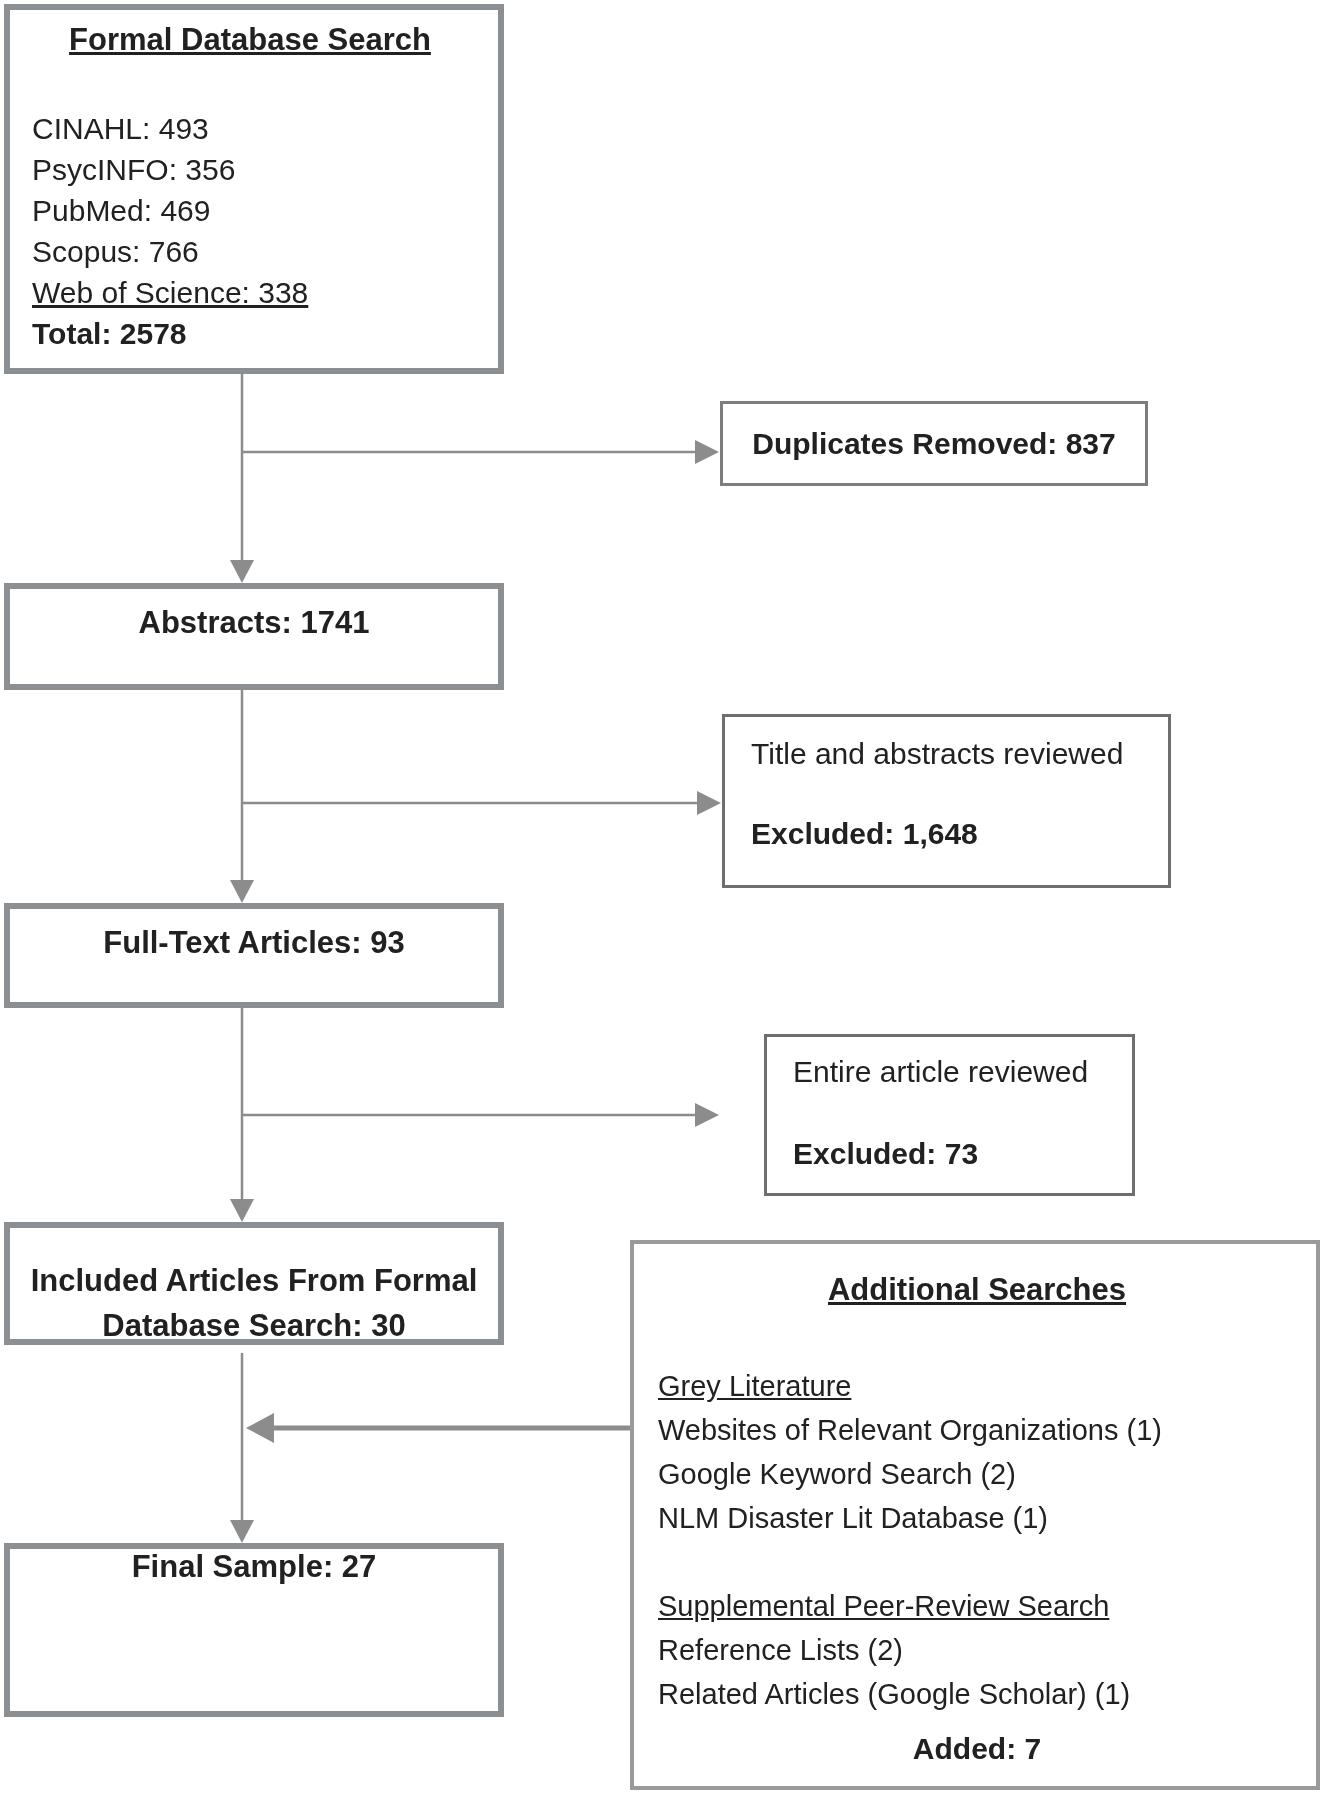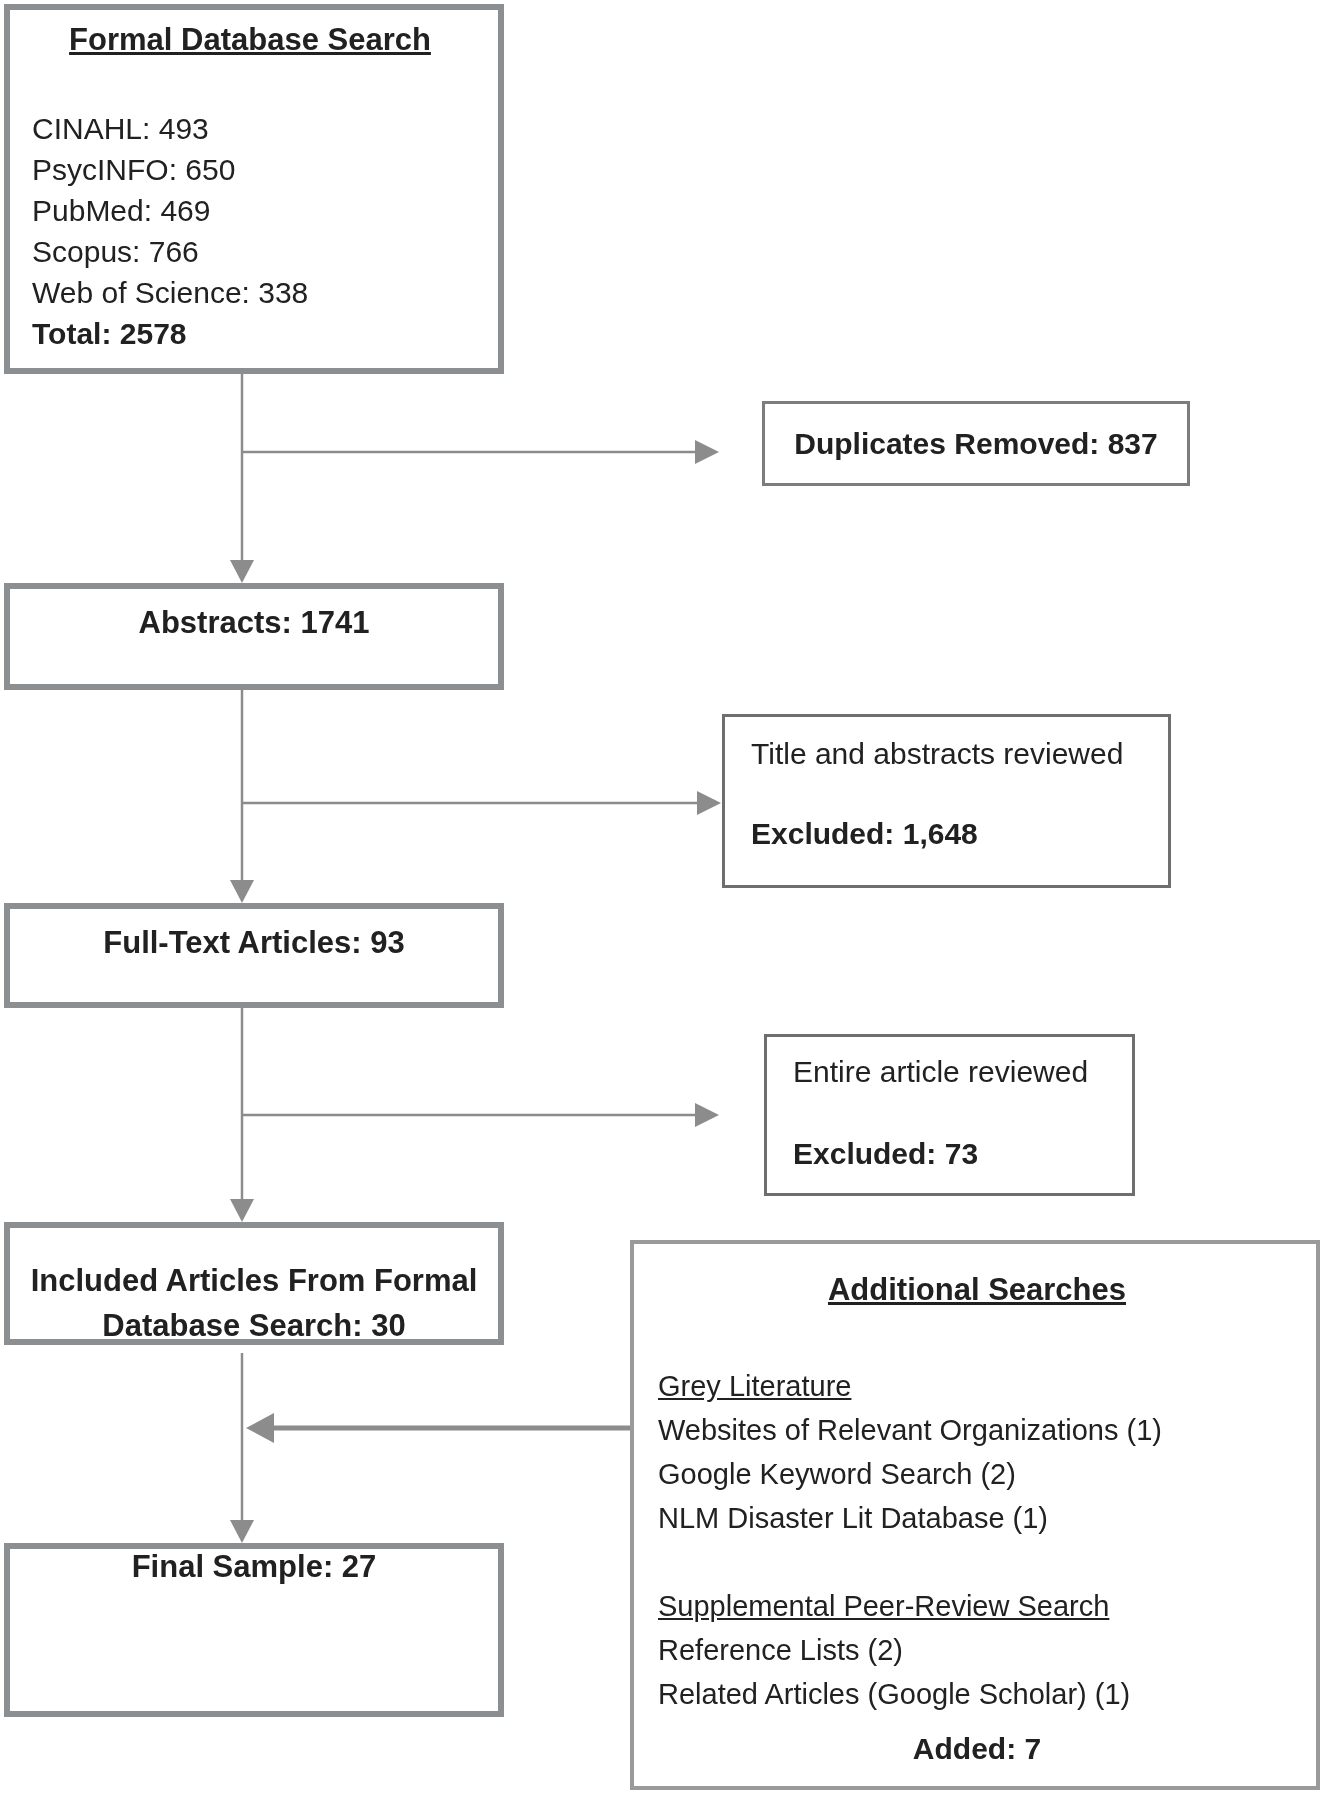--- a/index.html
+++ b/index.html
@@ -20,32 +20,32 @@
   .box{position:absolute;background:#fff;box-sizing:border-box;}
   .box.thick{border:6px solid var(--c-border-thick);}
   .box.thin{border:3px solid var(--c-border-thin);}
   .box.med{border:3px solid var(--c-border-med);}
   .box.add{border:4px solid var(--c-border-add);}
 
   
   .formal{left:4px;top:4px;width:500px;height:370px;padding:12px 30px 0 22px;font-size:30px;}
   .formal .title{text-align:center;font-weight:700;font-size:31px;text-decoration:underline;margin-bottom:50px;}
   .formal .dbline{line-height:41px;}
-  .formal .underline{}
+  .formal .underline{text-decoration:underline;}
   .formal .total{font-weight:700;}
 
   
   .leftbox{left:4px;width:500px;text-align:center;font-weight:700;font-size:31px;}
   .abstracts{top:583px;height:107px;padding-top:16px;}
   .fulltext{top:903px;height:105px;padding-top:16px;}
   .included{top:1222px;height:123px;padding-top:30px;line-height:45px;}
   .finalbox{top:1543px;height:174px;display:flex;align-items:flex-start;justify-content:center;}
 
   
-  .dupes{left:762px;top:401px;width:428px;height:85px;display:flex;align-items:center;justify-content:center;
+  .dupes{left:720px;top:401px;width:428px;height:85px;display:flex;align-items:center;justify-content:center;
          font-weight:700;font-size:30px;}
   .titleabs{left:722px;top:714px;width:449px;height:174px;padding:20px 10px 0 26px;font-size:30px;}
   .titleabs .excl{font-weight:700;margin-top:46px;}
   .entire{left:720px;top:1034px;width:371px;height:162px;padding:18px 10px 0 26px;font-size:30px;margin-left:44px;}
   .entire .excl{font-weight:700;margin-top:48px;}
 
   
   .additional{left:630px;top:1240px;width:690px;height:550px;padding:28px 20px 0 24px;font-size:29px;}
   .additional .title{text-align:center;font-weight:700;font-size:31px;text-decoration:underline;margin-bottom:56px;}
   .additional .heading{text-decoration:underline;line-height:44px;}
@@ -97,21 +97,21 @@
 
   <g>
     <line x1="630" y1="1428" x2="268" y2="1428" stroke="#8c8c8c" stroke-width="5"></line>
     <polygon points="246,1428 274,1413 274,1443" fill="#8c8c8c"></polygon>
   </g>
 </svg>
 
 <div class="box thick formal">
   <div class="title">Formal Database Search</div>
   <div class="dbline">CINAHL: 493</div>
-  <div class="dbline">PsycINFO: 650</div>
+  <div class="dbline">PsycINFO: 356</div>
   <div class="dbline">PubMed: 469</div>
   <div class="dbline">Scopus: 766</div>
   <div class="dbline underline">Web of Science: 338</div>
   <div class="dbline total">Total: 2578</div>
 </div>
 
 <div class="box med dupes">
   <span>Duplicates Removed: 837</span>
 </div>
 

